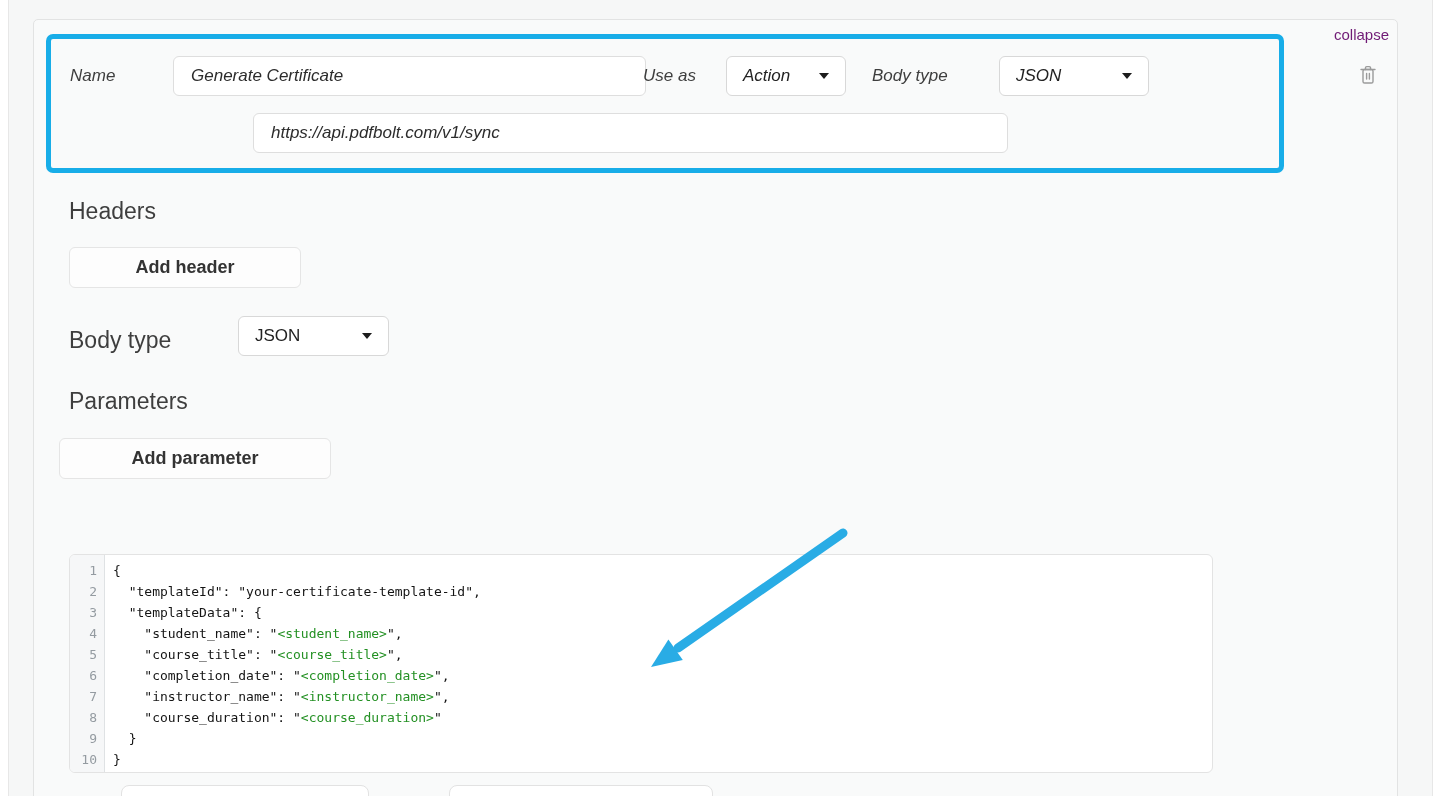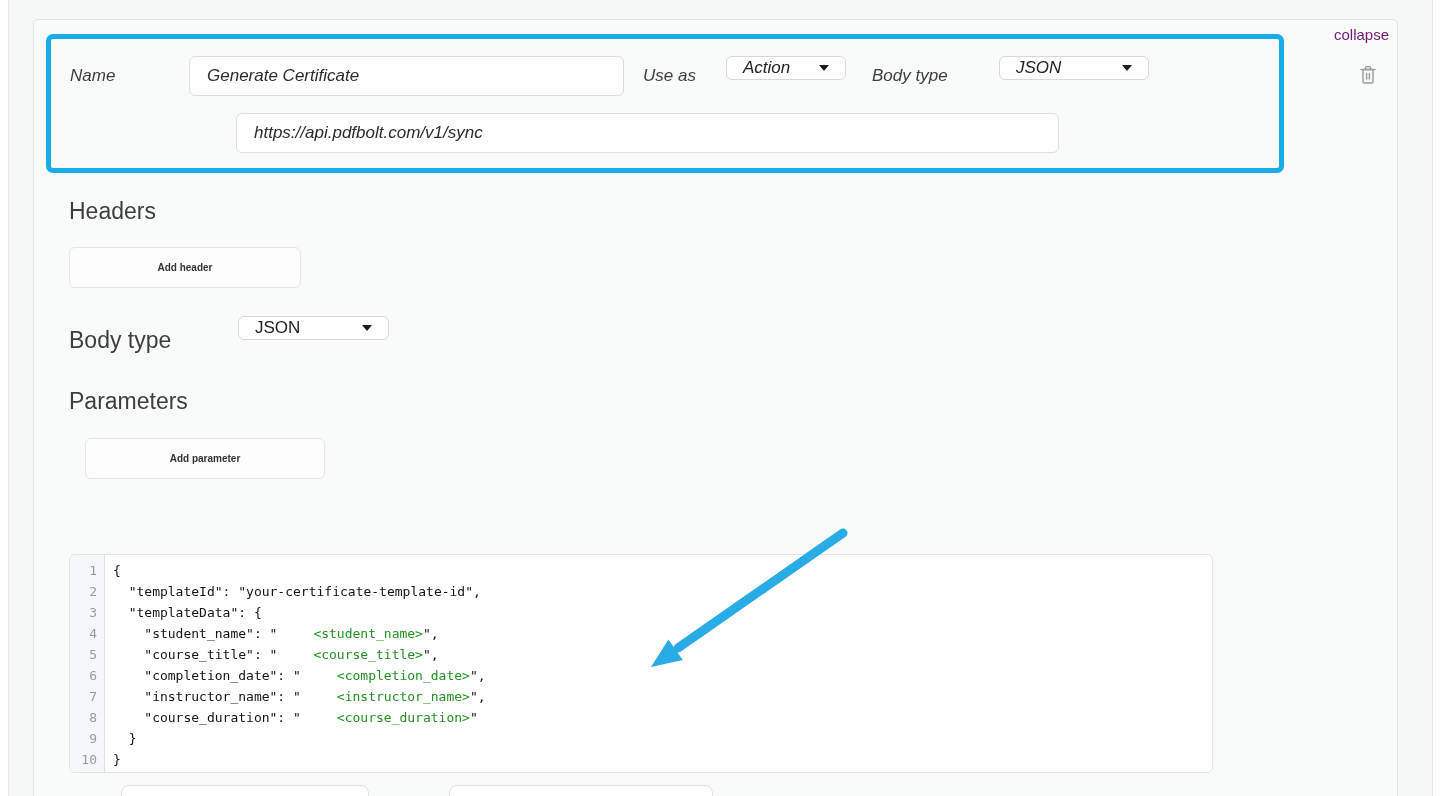--- a/index.html
+++ b/index.html
@@ -21,44 +21,44 @@
   
   #blue-box { left:12px; top:14px; width:1238px; height:139px;
               border:5px solid var(--accent,#18ade8); border-radius:7px;font-style:italic; }
   .cfg-row { position:absolute; left:0; height:40px; width:1228px; }
   #row1 { top:17px; } #row2 { top:74px; }
   .cfg-label { position:absolute; top:0; height:40px; display:flex; align-items:center;
                font-size:17px; color:#3e3e3e; white-space:nowrap; }
   .tb { position:absolute; top:0; height:40px; background:#fff; border:1px solid #dedede;
         border-radius:6px; font-size:17px; color:#2c2c2c; display:flex; align-items:center;
         padding:0 14px 0 17px; white-space:nowrap; overflow:hidden; }
-  .dd { position:absolute; top:0; height:24px; background:#fff; border:1px solid #d8d8d8;
+  .dd { position:absolute; top:0; height:40px; background:#fff; border:1px solid #d8d8d8;
         border-radius:6px; font-size:17px; color:#222; display:flex; align-items:center;
         justify-content:space-between; padding:0 16px; cursor:pointer; white-space:nowrap; }
   .caret { width:0; height:0; border-left:5px solid transparent;
            border-right:5px solid transparent; border-top:6px solid #1c1c1c; margin-left:10px; }
 
   
   .section-label { font-size:23px; color:#3e3e3e; white-space:nowrap; }
   .ghost-btn { background:#fdfdfd; border:1px solid #e5e5e5; border-radius:6px;
-               font-size:10px; font-weight:bold; color:#333; cursor:pointer;
+               font-size:18px; font-weight:bold; color:#333; cursor:pointer;
                display:flex; align-items:center; justify-content:center;
                font-family:"Liberation Sans", sans-serif; }
 
   
   #code-editor { left:35px; top:534px; width:1144px; height:219px; background:#ffffff;
                  border:1px solid #e3e3e3; border-radius:6px; display:flex; overflow:hidden; }
   #code-gutter { width:35px; background:#f6f7f8; border-right:1px solid #dfe2e4;
                  padding:5px 7px 0 0; text-align:right;
                  font-family:"DejaVu Sans Mono", monospace; font-size:13px;
                  line-height:21px; color:#949ba1; }
   #code-content { flex:1; padding:5px 0 0 8px; font-family:"DejaVu Sans Mono", monospace;
                   font-size:13px; line-height:21px; color:#141414; cursor:text; }
   .code-line { white-space:pre; }
-  .tok-green { color:var(--code-green,#239023);margin-left:36px; }
+  .tok-green { color:var(--code-green,#239023); }
 
   
   .bottom-btn { top:765px; height:34px; background:#ffffff; border:1px solid #e2e2e2;
                 border-radius:8px 8px 0 0; }
   #bottom-btn-1 { left:87px;  width:248px; }
   #bottom-btn-2 { left:415px; width:264px; }
 
   #arrow-svg { left:640px; top:524px; width:220px; height:155px; pointer-events:none; }
 </style>
 </head>
@@ -76,49 +76,49 @@
       <path d="M7.5 5.5 V3.8 a1.2 1.2 0 0 1 1.2 -1.2 h2.6 a1.2 1.2 0 0 1 1.2 1.2 V5.5"></path>
       <rect x="5" y="5.5" width="10" height="13.5" rx="1.6"></rect>
       <path d="M8.6 9.5 v5.5 M11.4 9.5 v5.5"></path>
     </svg>
   </button>
 
   <div id="blue-box" class="abs">
 
     <div id="row1" class="cfg-row">
       <span class="cfg-label" style="left:19px">Name</span>
-      <div class="tb" style="left:138px; width:435px">Generate Certificate</div>
+      <div class="tb" style="left:122px; width:473px">Generate Certificate</div>
       <span class="cfg-label" style="left:592px">Use as</span>
       <div class="dd" style="left:675px; width:120px">
         <span>Action</span>
         <span class="caret"></span>
       </div>
       <span class="cfg-label" style="left:821px">Body type</span>
       <div class="dd" style="left:948px; width:150px">
         <span>JSON</span>
         <span class="caret"></span>
       </div>
     </div>
 
     <div id="row2" class="cfg-row">
-      <div class="tb" style="left:185px; width:823px">https://api.pdfbolt.com/v1/sync</div>
+      <div class="tb" style="left:202px; width:755px">https://api.pdfbolt.com/v1/sync</div>
     </div>
   </div>
 
   <div class="abs section-label" style="left:35px; top:178px">Headers</div>
   <button class="abs ghost-btn" style="left:35px; top:227px; width:232px; height:41px">Add header</button>
 
   <div class="abs section-label" style="left:35px; top:307px">Body type</div>
   <div class="dd abs" style="left:204px; top:296px; width:151px; position:absolute">
     <span>JSON</span>
     <span class="caret"></span>
   </div>
 
   <div class="abs section-label" style="left:35px; top:368px">Parameters</div>
-  <button class="abs ghost-btn" style="left:51px; top:418px; width:240px; height:41px">Add parameter</button>
+  <button class="abs ghost-btn" style="left:25px; top:418px; width:272px; height:41px">Add parameter</button>
 
 
   <div id="code-editor" class="abs">
     <div id="code-gutter">
         <div>1</div>
         <div>2</div>
         <div>3</div>
         <div>4</div>
         <div>5</div>
         <div>6</div>

